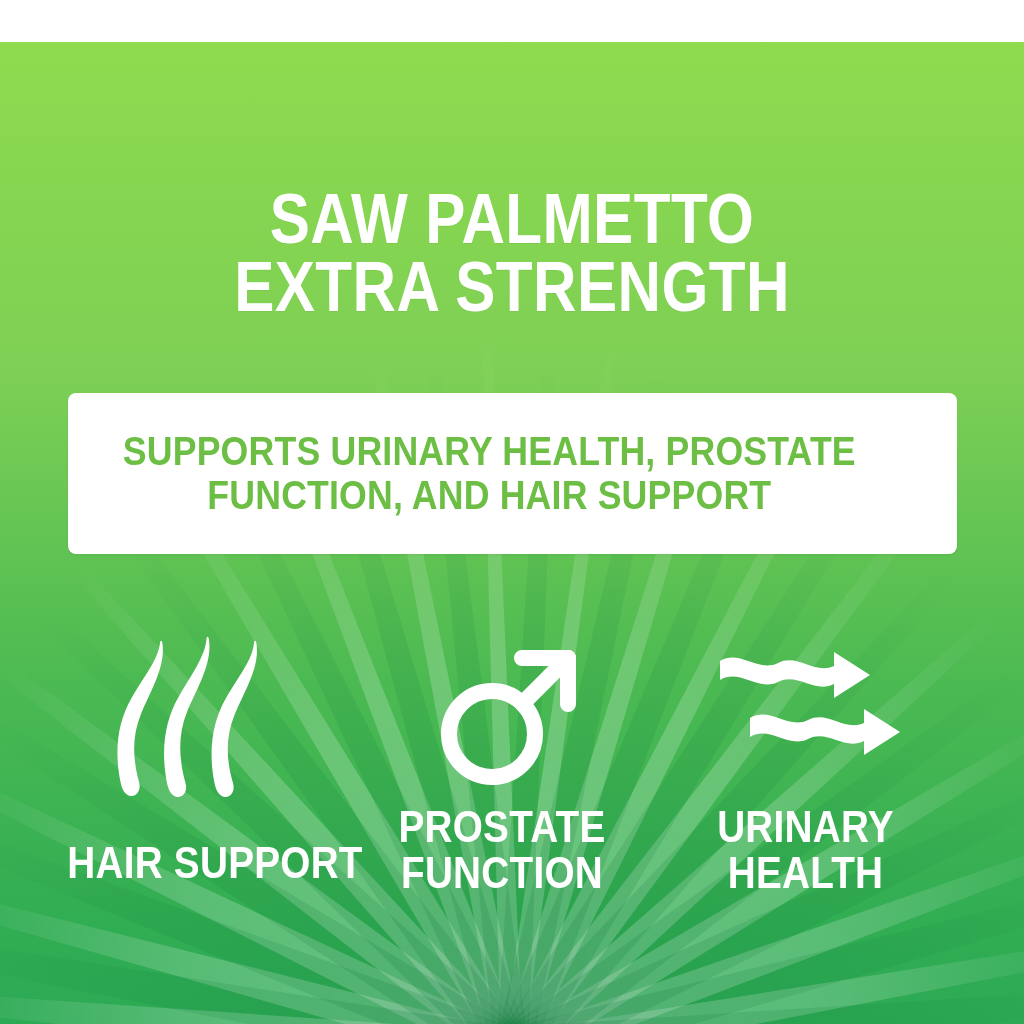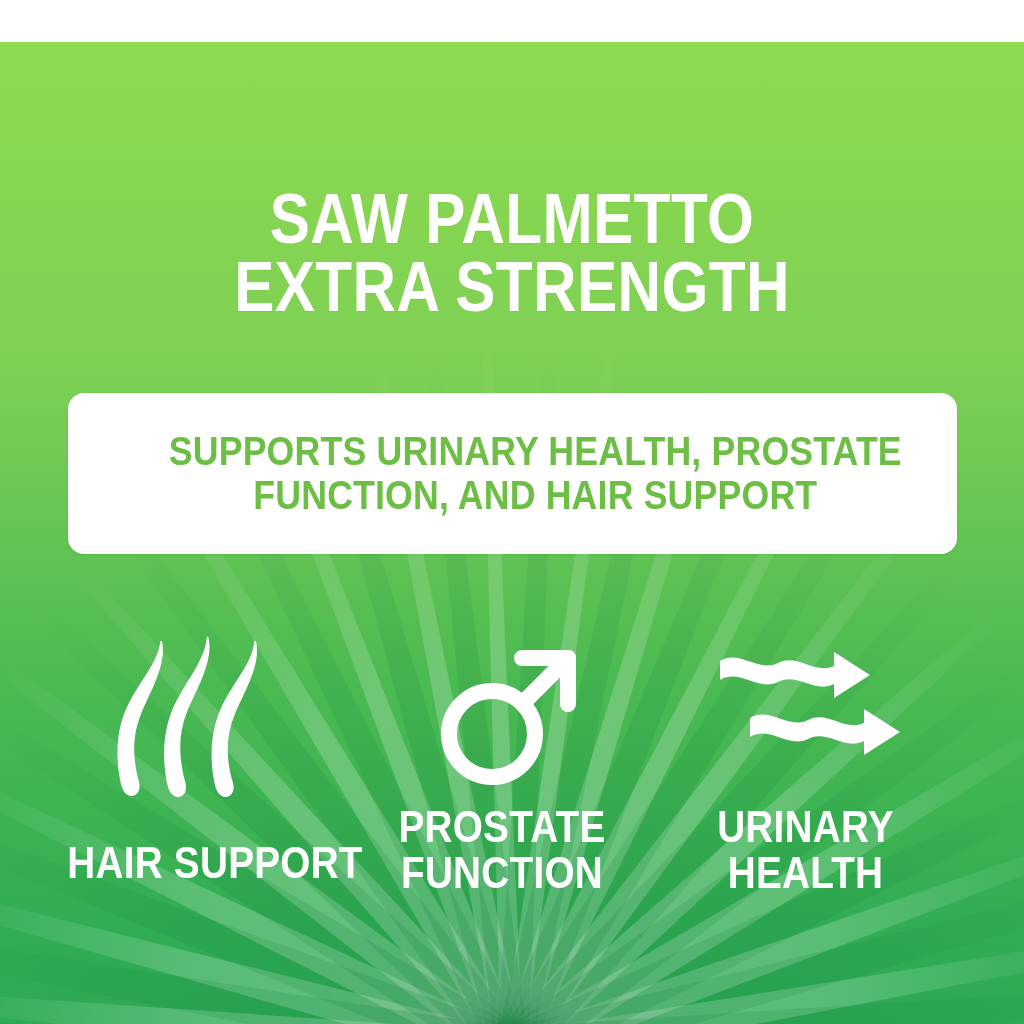--- a/index.html
+++ b/index.html
@@ -54,25 +54,25 @@
   }
 
   
   .banner {
     position: absolute;
     left: 68px;
     top: 351px;
     width: 889px;
     height: 161px;
     background: #ffffff;
-    border-radius: 16px;
+    border-radius: 8px;
     box-sizing: border-box;
     display: flex;
     align-items: center;
-    justify-content: flex-end;
+    justify-content: flex-start;
     box-shadow: 0 1px 3px rgba(0,0,0,0.05);
   }
   .banner-text {
     color: #6cbf44;
     font-family: "Liberation Sans Narrow", "Liberation Sans", sans-serif;
     font-weight: 700;
     font-size: 41px;
     line-height: 1.07;
     text-align: center;
     letter-spacing: 0.2px;

